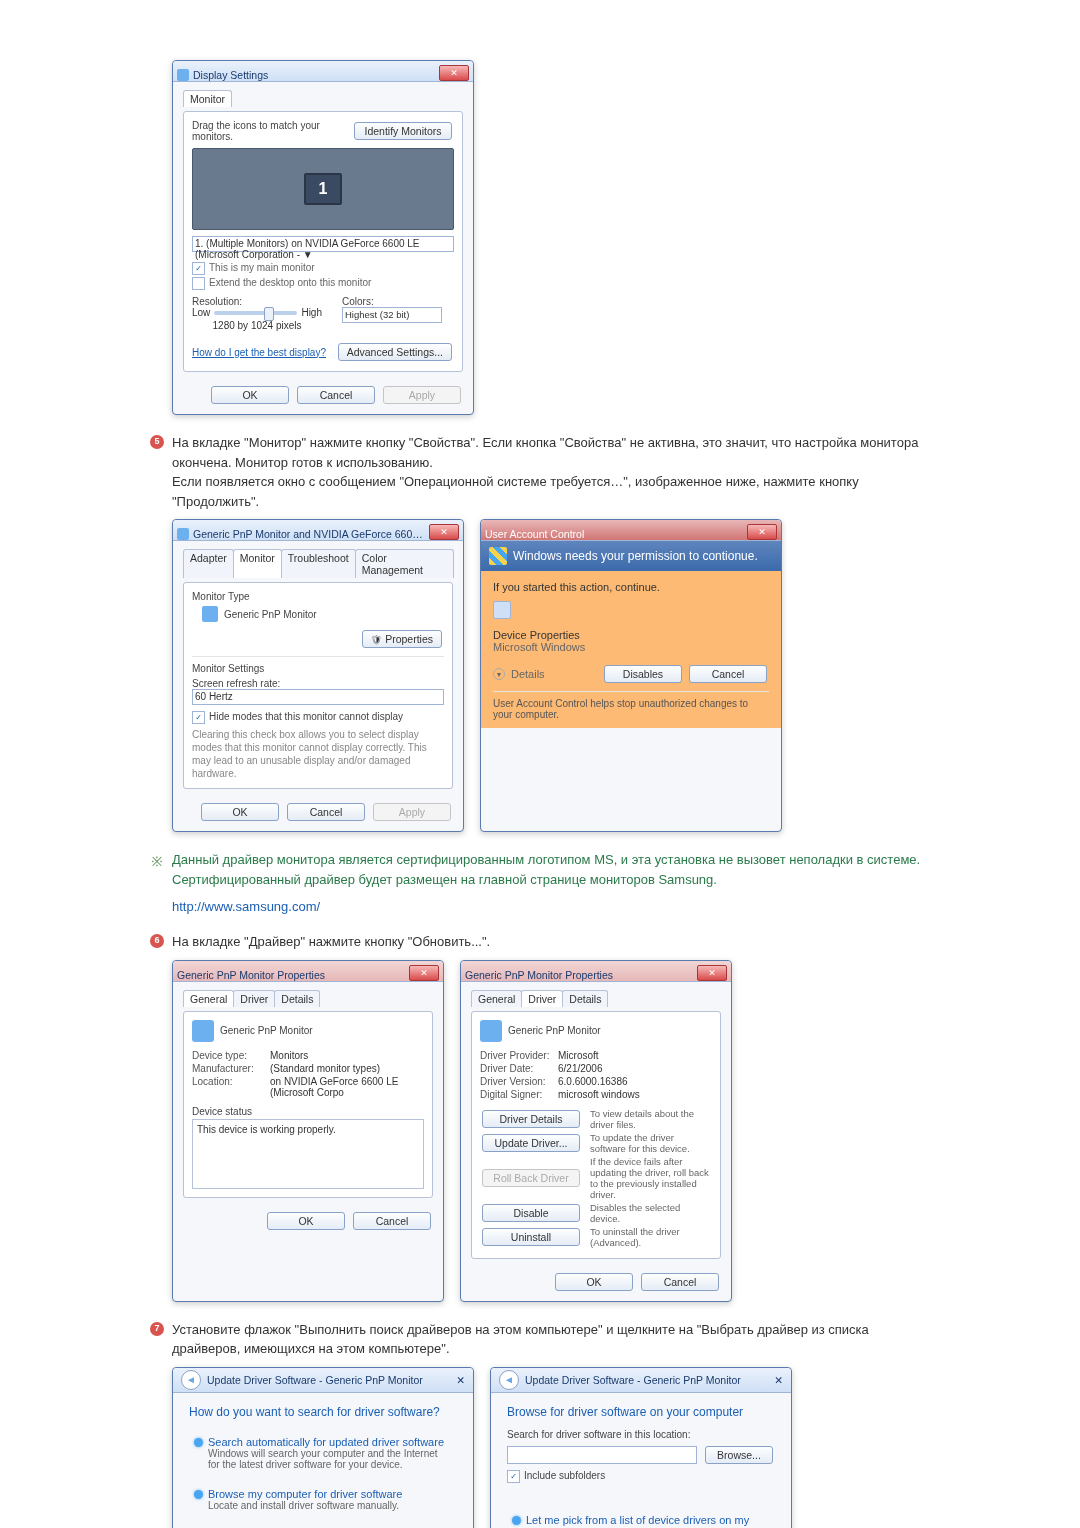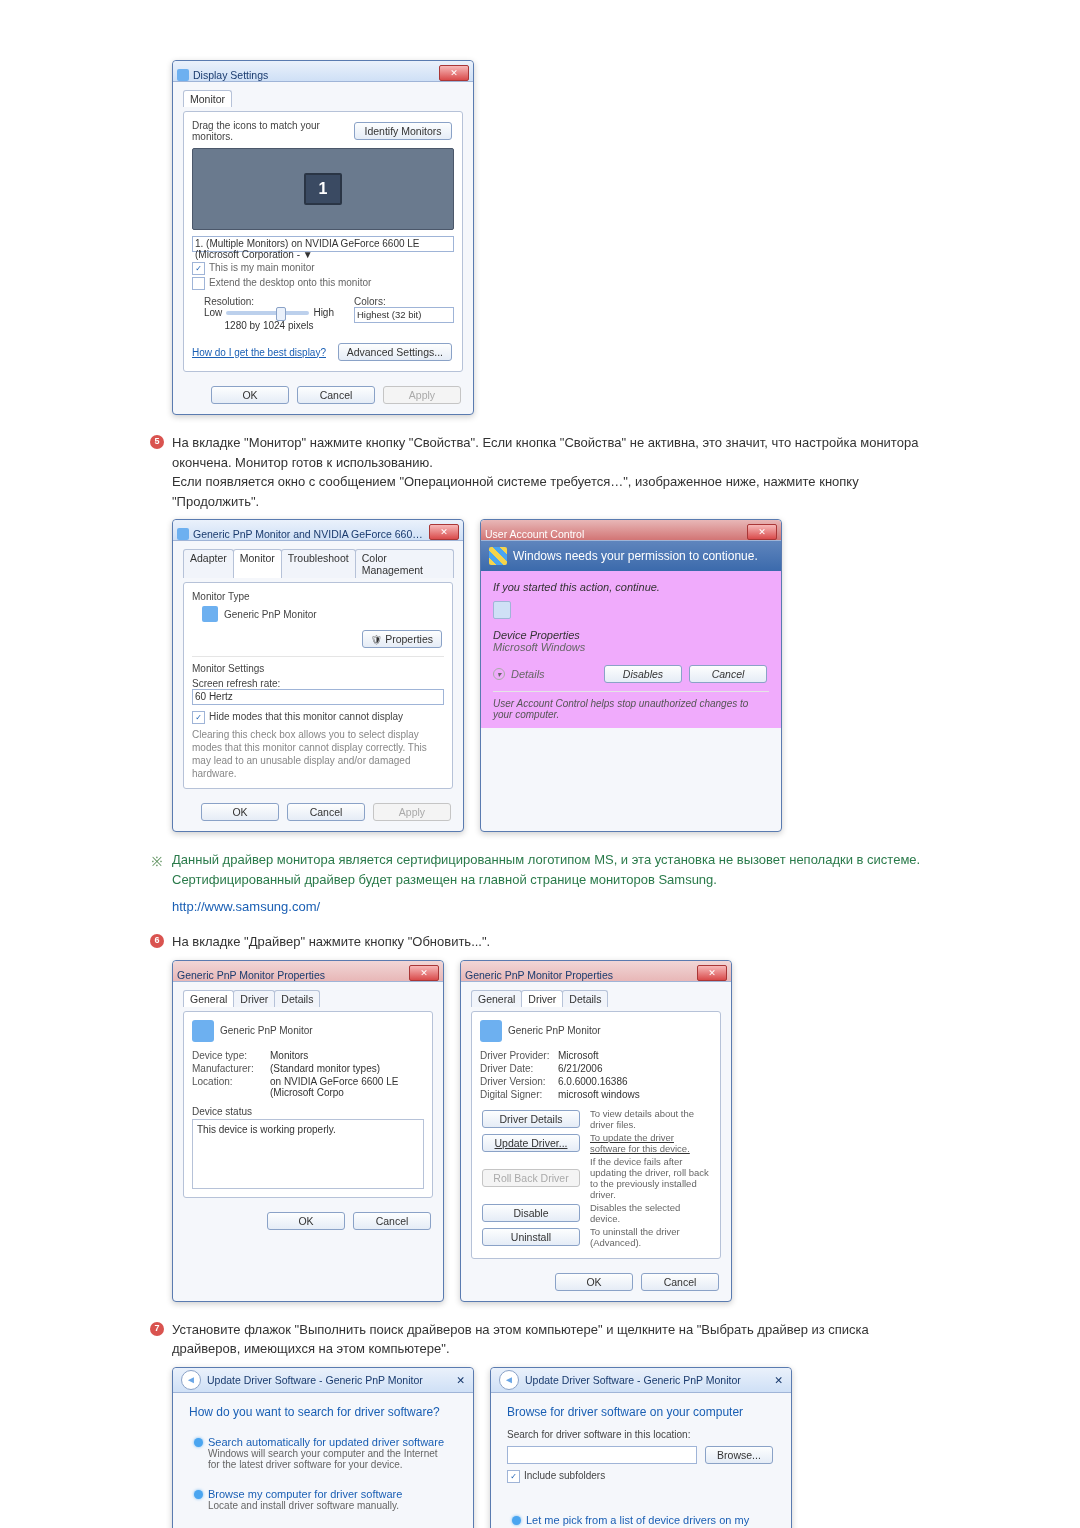--- a/index.html
+++ b/index.html
@@ -229,21 +229,21 @@
     display:flex;align-items:center;gap:6px;
     background: linear-gradient(to bottom,#5f85bd,#3b6aac);
     color:#fff;
     padding:6px 8px;
     font-size:12px;
   }
   .uac-shield {
     width:18px;height:18px;border-radius:2px;
     background: repeating-linear-gradient(45deg,#f5d44b 0 5px,#4aa5f0 5px 10px);
   }
-  .uac-body { background:#f0abfc; padding:10px 12px 8px; font-size:11px;font-style:italic; }
+  .uac-body { background:#fdba74; padding:10px 12px 8px; font-size:11px; }
   .uac-row { display:flex;align-items:flex-start;gap:10px;margin:4px 0; }
   .uac-icon { width:16px;height:16px;border-radius:2px;background:#cfe0f6;border:1px solid #9fb4d7;flex-shrink:0; }
   .uac-footer { display:flex;justify-content:space-between;align-items:center;margin-top:10px; }
   .expand-row { display:flex;align-items:center;gap:6px;color:#666;font-size:11px; }
   .expand-arrow { width:10px;height:10px;border:1px solid #aaa;border-radius:50%;display:inline-flex;align-items:center;justify-content:center;font-size:8px; }
   .prop-dialog .titlebar { background: linear-gradient(to bottom,#f1d6d6,#e8b7b7); }
   .kv-row { display:flex; gap:8px; font-size:10px; margin:2px 0; }
   .kv-row .k { width:70px; color:#555; }
   .kv-row .v { flex:1; color:#333; }
   .wizard {
@@ -307,21 +307,21 @@
           </div>
           <div class="select">1. (Multiple Monitors) on NVIDIA GeForce 6600 LE (Microsoft Corporation - ▼</div>
           <div class="checkbox-row">
             <span class="cb">✓</span>
             <span>This is my main monitor</span>
           </div>
           <div class="checkbox-row">
             <span class="cb"></span>
             <span>Extend the desktop onto this monitor</span>
           </div>
-          <div class="twocol" style="margin-top:6px;justify-content:flex-end;">
+          <div class="twocol" style="margin-top:6px;">
             <div class="col" style="width:130px;">
               <div class="small-label">Resolution:</div>
               <div style="display:flex;align-items:center;gap:4px;font-size:10px;">
                 <span>Low</span>
                 <span style="flex:1;height:4px;background:#bcd0ec;border-radius:2px;position:relative;">
                   <span style="position:absolute;left:60%;top:-4px;width:8px;height:12px;background:#eaf1fb;border:1px solid #8aa2c7;border-radius:2px;"></span>
                 </span>
                 <span>High</span>
               </div>
               <div style="text-align:center;font-size:10px;margin-top:2px;">1280 by 1024 pixels</div>
@@ -516,21 +516,21 @@
             </div>
           <div class="kv-row">
               <span class="k">Digital Signer:</span>
               <span class="v">microsoft windows</span>
             </div>
 
           <div class="kv-row" style="margin-top:8px;align-items:center;">
             <span class="win-btn" style="min-width:80px;">Driver Details</span>
             <span class="v" style="font-size:9.5px;color:#666;">To view details about the driver files.</span>
           </div>
-          <div class="kv-row" style="align-items:center;text-decoration:underline;">
+          <div class="kv-row" style="align-items:center;">
             <span class="win-btn" style="min-width:80px;">Update Driver...</span>
             <span class="v" style="font-size:9.5px;color:#666;">To update the driver software for this device.</span>
           </div>
           <div class="kv-row" style="align-items:center;">
             <span class="win-btn disabled" style="min-width:80px;">Roll Back Driver</span>
             <span class="v" style="font-size:9.5px;color:#666;">If the device fails after updating the driver, roll back to the previously installed driver.</span>
           </div>
           <div class="kv-row" style="align-items:center;">
             <span class="win-btn" style="min-width:80px;">Disable</span>
             <span class="v" style="font-size:9.5px;color:#666;">Disables the selected device.</span>

